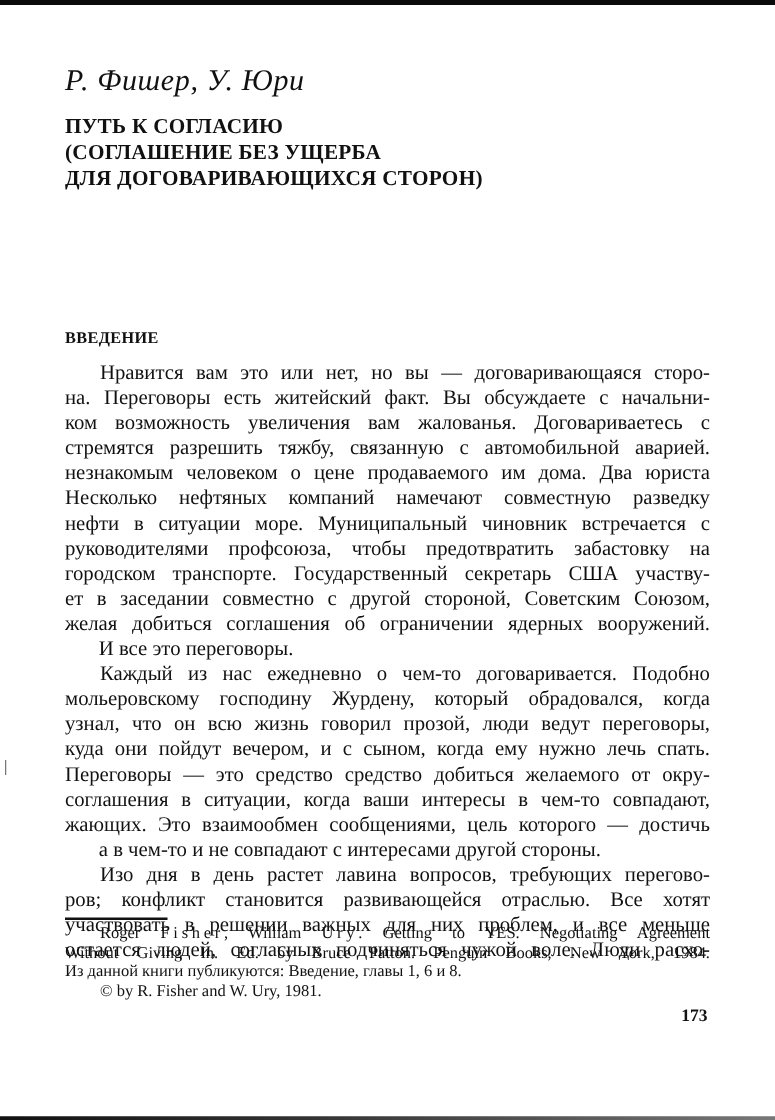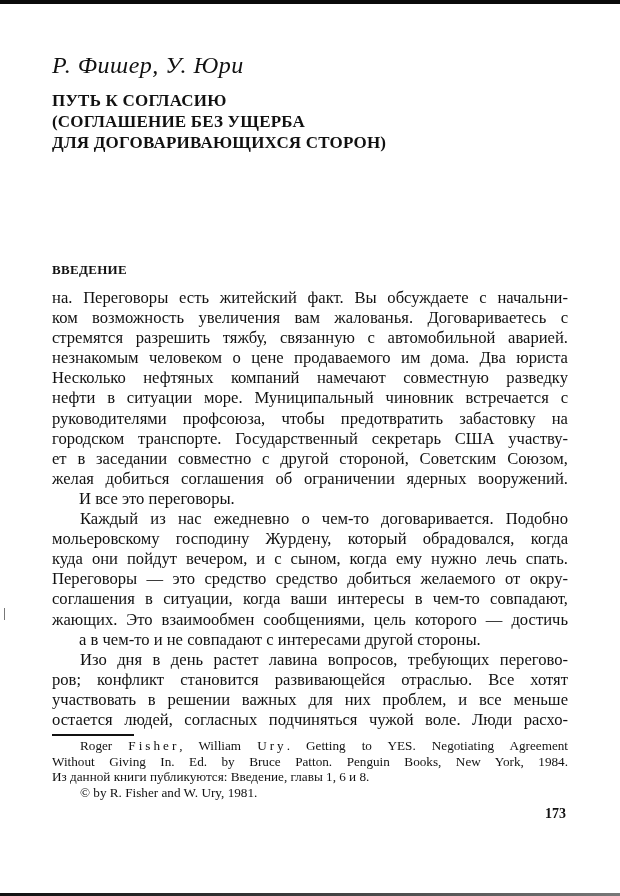--- a/index.html
+++ b/index.html
@@ -54,33 +54,35 @@
 
 <div class="title-block">
   <div>ПУТЬ К СОГЛАСИЮ</div>
   <div>(СОГЛАШЕНИЕ БЕЗ УЩЕРБА</div>
   <div>ДЛЯ ДОГОВАРИВАЮЩИХСЯ СТОРОН)</div>
 </div>
 
 <div class="section-head">ВВЕДЕНИЕ</div>
 
 <div class="body-text">
+  <span class="line indent">Нравится вам это или нет, но вы — договаривающаяся сторо-</span>
   <span class="line">на. Переговоры есть житейский факт. Вы обсуждаете с начальни-</span>
   <span class="line">ком возможность увеличения вам жалованья. Договариваетесь с</span>
   <span class="line">стремятся разрешить тяжбу, связанную с автомобильной аварией.</span>
   <span class="line">незнакомым человеком о цене продаваемого им дома. Два юриста</span>
   <span class="line">Несколько нефтяных компаний намечают совместную разведку</span>
   <span class="line">нефти в ситуации море. Муниципальный чиновник встречается с</span>
   <span class="line">руководителями профсоюза, чтобы предотвратить забастовку на</span>
   <span class="line">городском транспорте. Государственный секретарь США участву-</span>
   <span class="line">ет в заседании совместно с другой стороной, Советским Союзом,</span>
   <span class="line">желая добиться соглашения об ограничении ядерных вооружений.</span>
   <span class="line last">И все это переговоры.</span>
   <span class="line indent">Каждый из нас ежедневно о чем-то договаривается. Подобно</span>
   <span class="line">мольеровскому господину Журдену, который обрадовался, когда</span>
+  <span class="line">узнал, что он всю жизнь говорил прозой, люди ведут переговоры,</span>
   <span class="line">куда они пойдут вечером, и с сыном, когда ему нужно лечь спать.</span>
   <span class="line">Переговоры — это средство средство добиться желаемого от окру-</span>
   <span class="line">соглашения в ситуации, когда ваши интересы в чем-то совпадают,</span>
   <span class="line">жающих. Это взаимообмен сообщениями, цель которого — достичь</span>
   <span class="line last">а в чем-то и не совпадают с интересами другой стороны.</span>
   <span class="line indent">Изо дня в день растет лавина вопросов, требующих перегово-</span>
   <span class="line">ров; конфликт становится развивающейся отраслью. Все хотят</span>
   <span class="line">участвовать в решении важных для них проблем, и все меньше</span>
   <span class="line">остается людей, согласных подчиняться чужой воле. Люди расхо-</span>
 </div>

